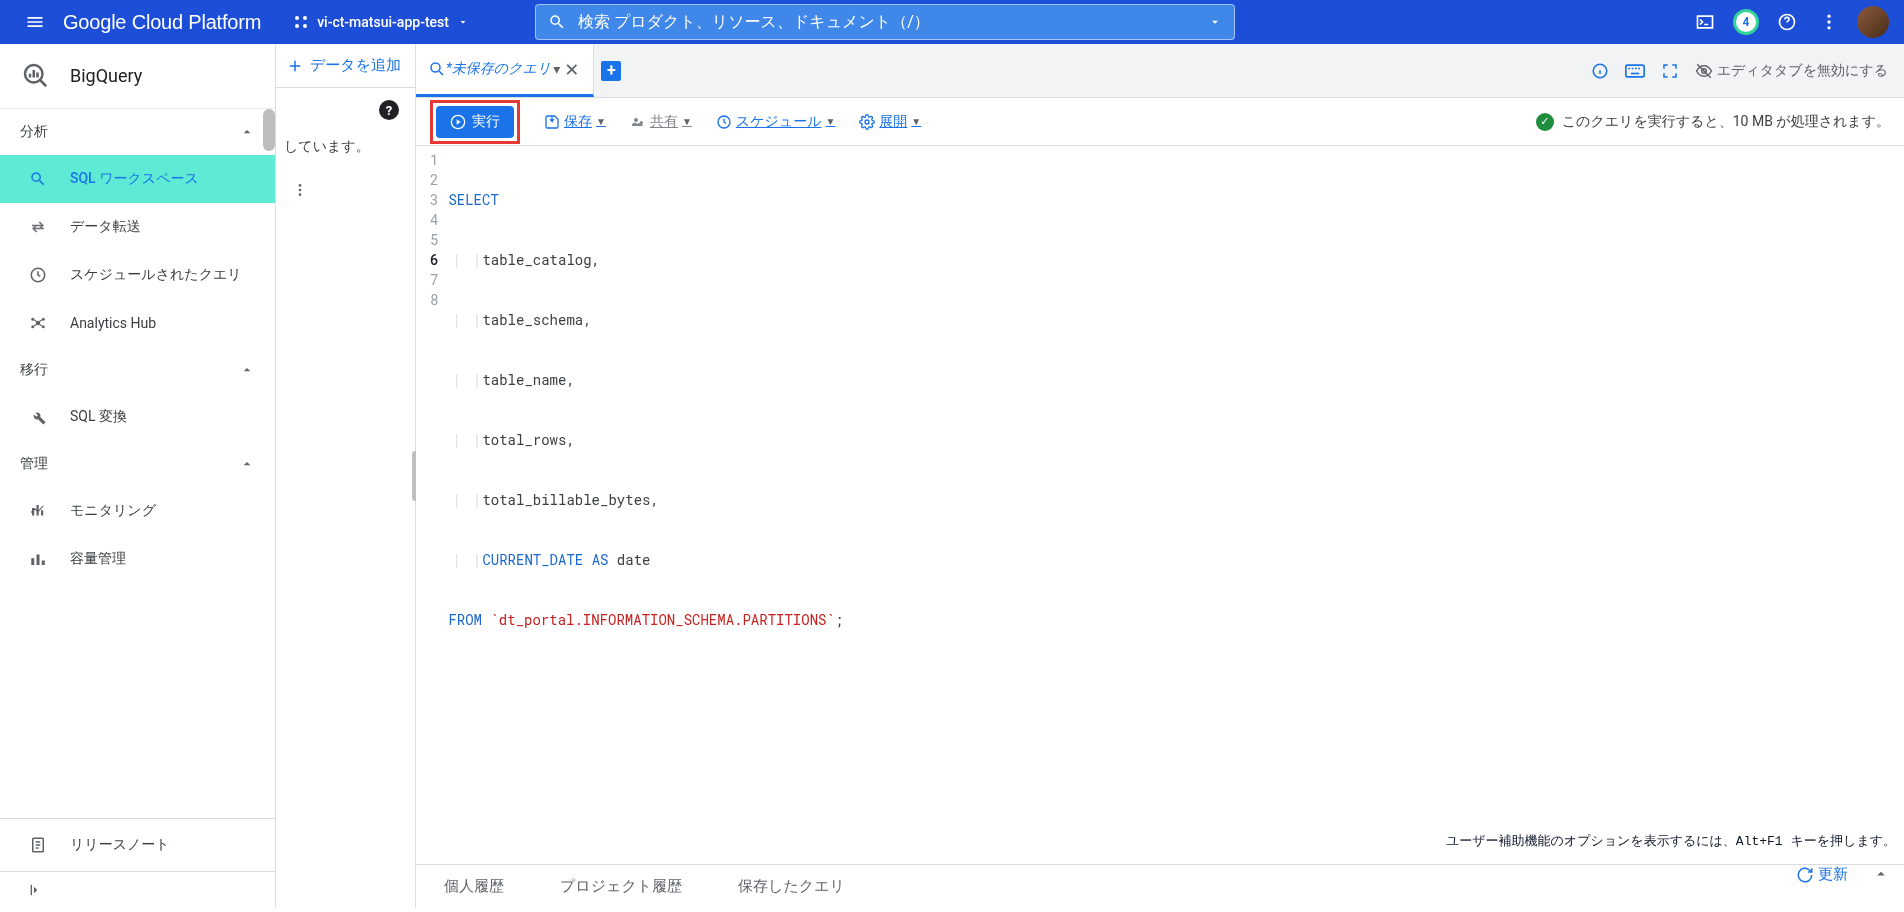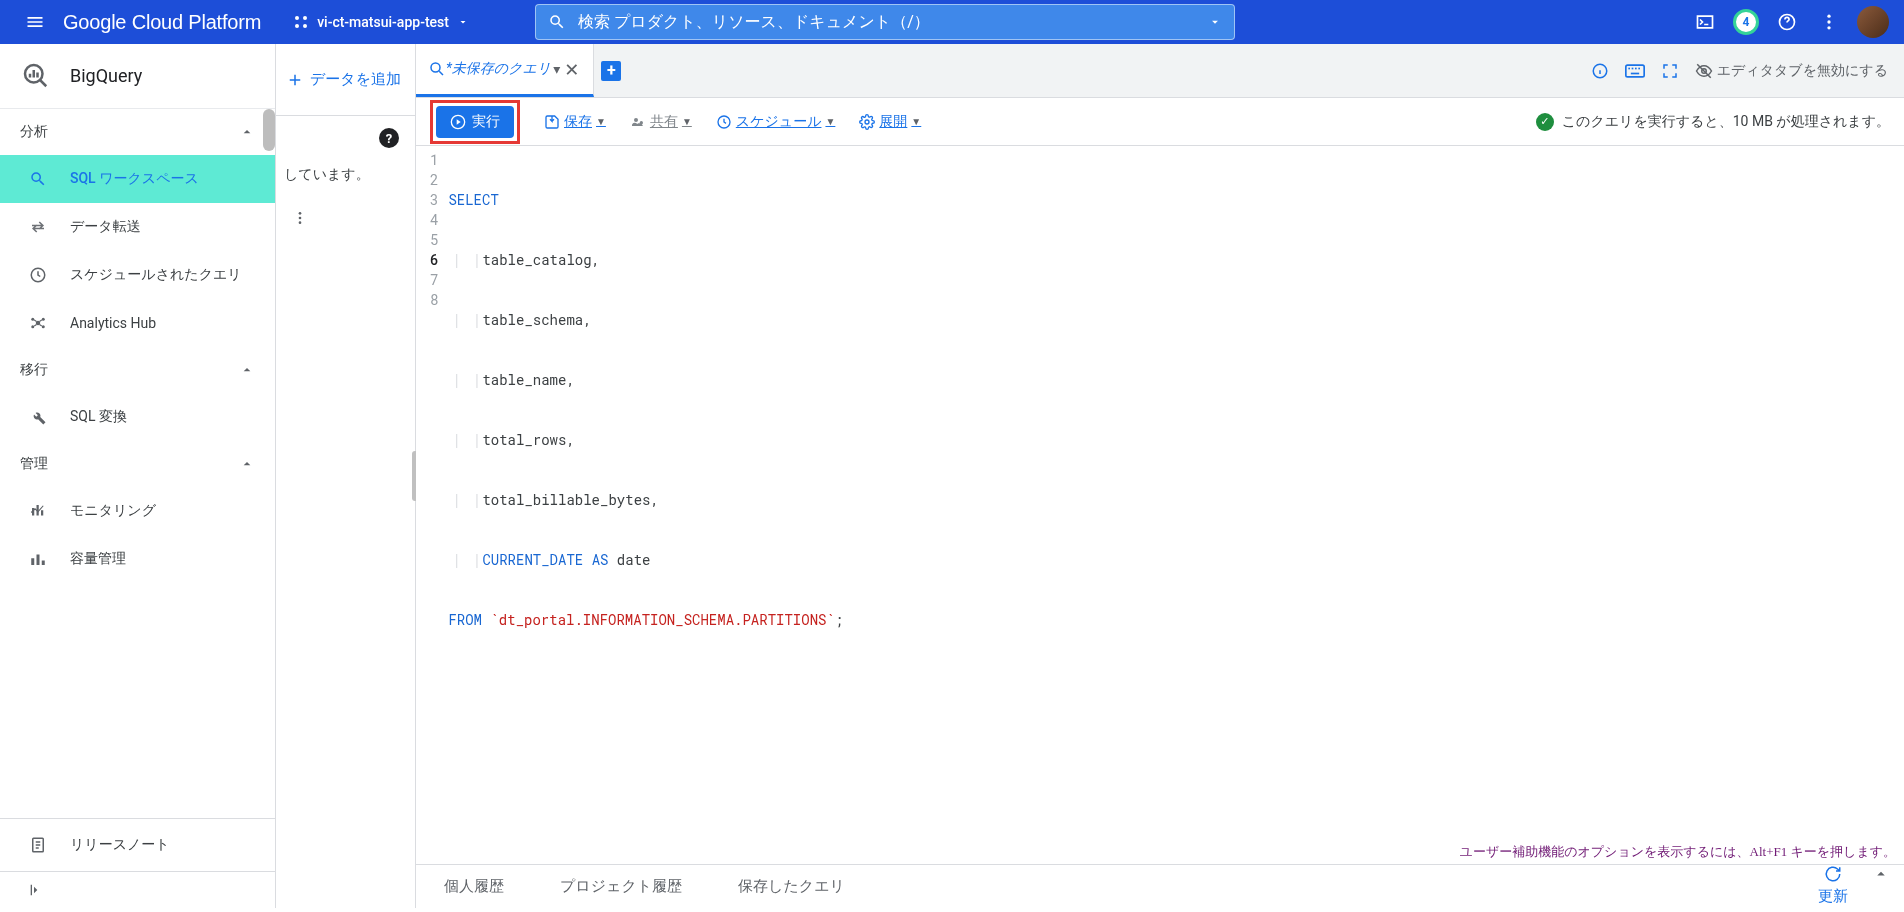--- a/index.html
+++ b/index.html
@@ -25,21 +25,21 @@
 .sidebar .item { display: flex; align-items: center; gap: 22px; padding: 14px 20px 14px 28px; font-size: 14px; color: #3c4043; cursor: pointer; }
 .sidebar .item.active { background: #5eead4; color: #1a73e8; font-weight: 500; }
 .sidebar .item .micon { width: 20px; height: 20px; display: flex; align-items: center; justify-content: center; color: #5f6368; }
 .sidebar .item.active .micon { color: #1a73e8; }
 .sidebar-footer { border-top: 1px solid #dadce0; }
 .sidebar-footer .item { padding: 16px 20px 16px 28px; }
 .sidebar .collapse-bar { border-top: 1px solid #dadce0; padding: 10px 20px 10px 28px; cursor: pointer; }
 .sidebar .scrollbar { position: absolute; right: 0; top: 0; width: 12px; height: 42px; background: #bdbdbd; border-radius: 6px; }
 
 .midcol { width: 140px; border-right: 1px solid #dadce0; position: relative; display: flex; flex-direction: column; }
-.midcol .adddata { color: #1a73e8; font-weight: 500; display: flex; align-items: center; gap: 6px; padding: 14px 10px; cursor: pointer; height: 72px; border-bottom: 1px solid #dadce0; font-size: 15px; }
+.midcol .adddata { color: #1a73e8; font-weight: 500; display: flex; align-items: center; gap: 6px; padding: 14px 10px; cursor: pointer; height: 44px; border-bottom: 1px solid #dadce0; font-size: 15px; }
 .midcol .explorer-head { display: flex; align-items: center; justify-content: flex-end; padding: 12px 16px; }
 .midcol .helpdot { width: 20px; height: 20px; border-radius: 50%; background: #202124; color: #fff; display: flex; align-items: center; justify-content: center; font-size: 13px; font-weight: 700; cursor: pointer; }
 .midcol .txt { padding: 6px 8px; font-size: 14px; color: #3c4043; }
 .midcol .more { padding: 20px 16px; text-align: right; cursor: pointer; }
 .midcol .splitter { position: absolute; right: -4px; top: 0; bottom: 0; width: 8px; cursor: col-resize; }
 .midcol .splitter .handle { position: absolute; top: 50%; left: 1px; width: 6px; height: 50px; background: #c0c0c0; border-radius: 3px; transform: translateY(-50%); }
 
 .main { flex: 1; display: flex; flex-direction: column; min-width: 0; }
 .tabbar { height: 54px; border-bottom: 1px solid #dadce0; display: flex; align-items: stretch; background: #f1f3f4; }
 .tabbar .tab { display: flex; align-items: center; padding: 0 12px; background: #fff; border-right: 1px solid #dadce0; border-bottom: 3px solid #1a73e8; color: #1a73e8; font-style: italic; cursor: pointer; font-size: 14px; }
@@ -67,26 +67,26 @@
 .gutter { background: #fff; color: #9aa0a6; text-align: right; padding: 4px 10px 4px 14px; user-select: none; }
 .gutter div { height: 20px; }
 .gutter .cur { color: #202124; font-weight: 500; }
 .code { padding: 4px 0; white-space: pre; }
 .code .ln { height: 20px; }
 .code .kw { color: #1967d2; }
 .code .fn { color: #1967d2; }
 .code .str { color: #c5221f; }
 .code .id { color: #3c4043; }
 .code .pipe { color: #dadce0; display: inline-block; width: 34px; letter-spacing: 12px; padding-left: 4px; }
-.a11yhint { position: absolute; bottom: 2px; right: 8px; color: #701a75; font-size: 13px; font-family: Liberation Serif, serif; }
+.a11yhint { position: absolute; bottom: 12px; right: 8px; color: #0f172a; font-size: 13px; font-family: Liberation Mono, monospace; }
 
 .bottombar { height: 44px; border-top: 1px solid #dadce0; display: flex; align-items: flex-start; }
 .bottombar .btab { padding: 0 28px; height: 100%; display: flex; align-items: center; color: #5f6368; cursor: pointer; font-size: 15px; }
 .bottombar .spacer { flex: 1; }
-.bottombar .refresh { color: #1a73e8; display: flex; align-items: center; gap: 4px; cursor: pointer; padding: 0 10px; font-size: 15px; flex-direction: column; }
+.bottombar .refresh { color: #1a73e8; display: flex; align-items: center; gap: 4px; cursor: pointer; padding: 0 10px; font-size: 15px; }
 .bottombar .expand { padding: 0 14px; cursor: pointer; }
 
 svg { display: block; }
 </style>
 </head>
 <body>
 
 <div class="header">
   <div class="menu-btn">
     <svg width="20" height="20" viewBox="0 0 24 24" fill="#fff">

